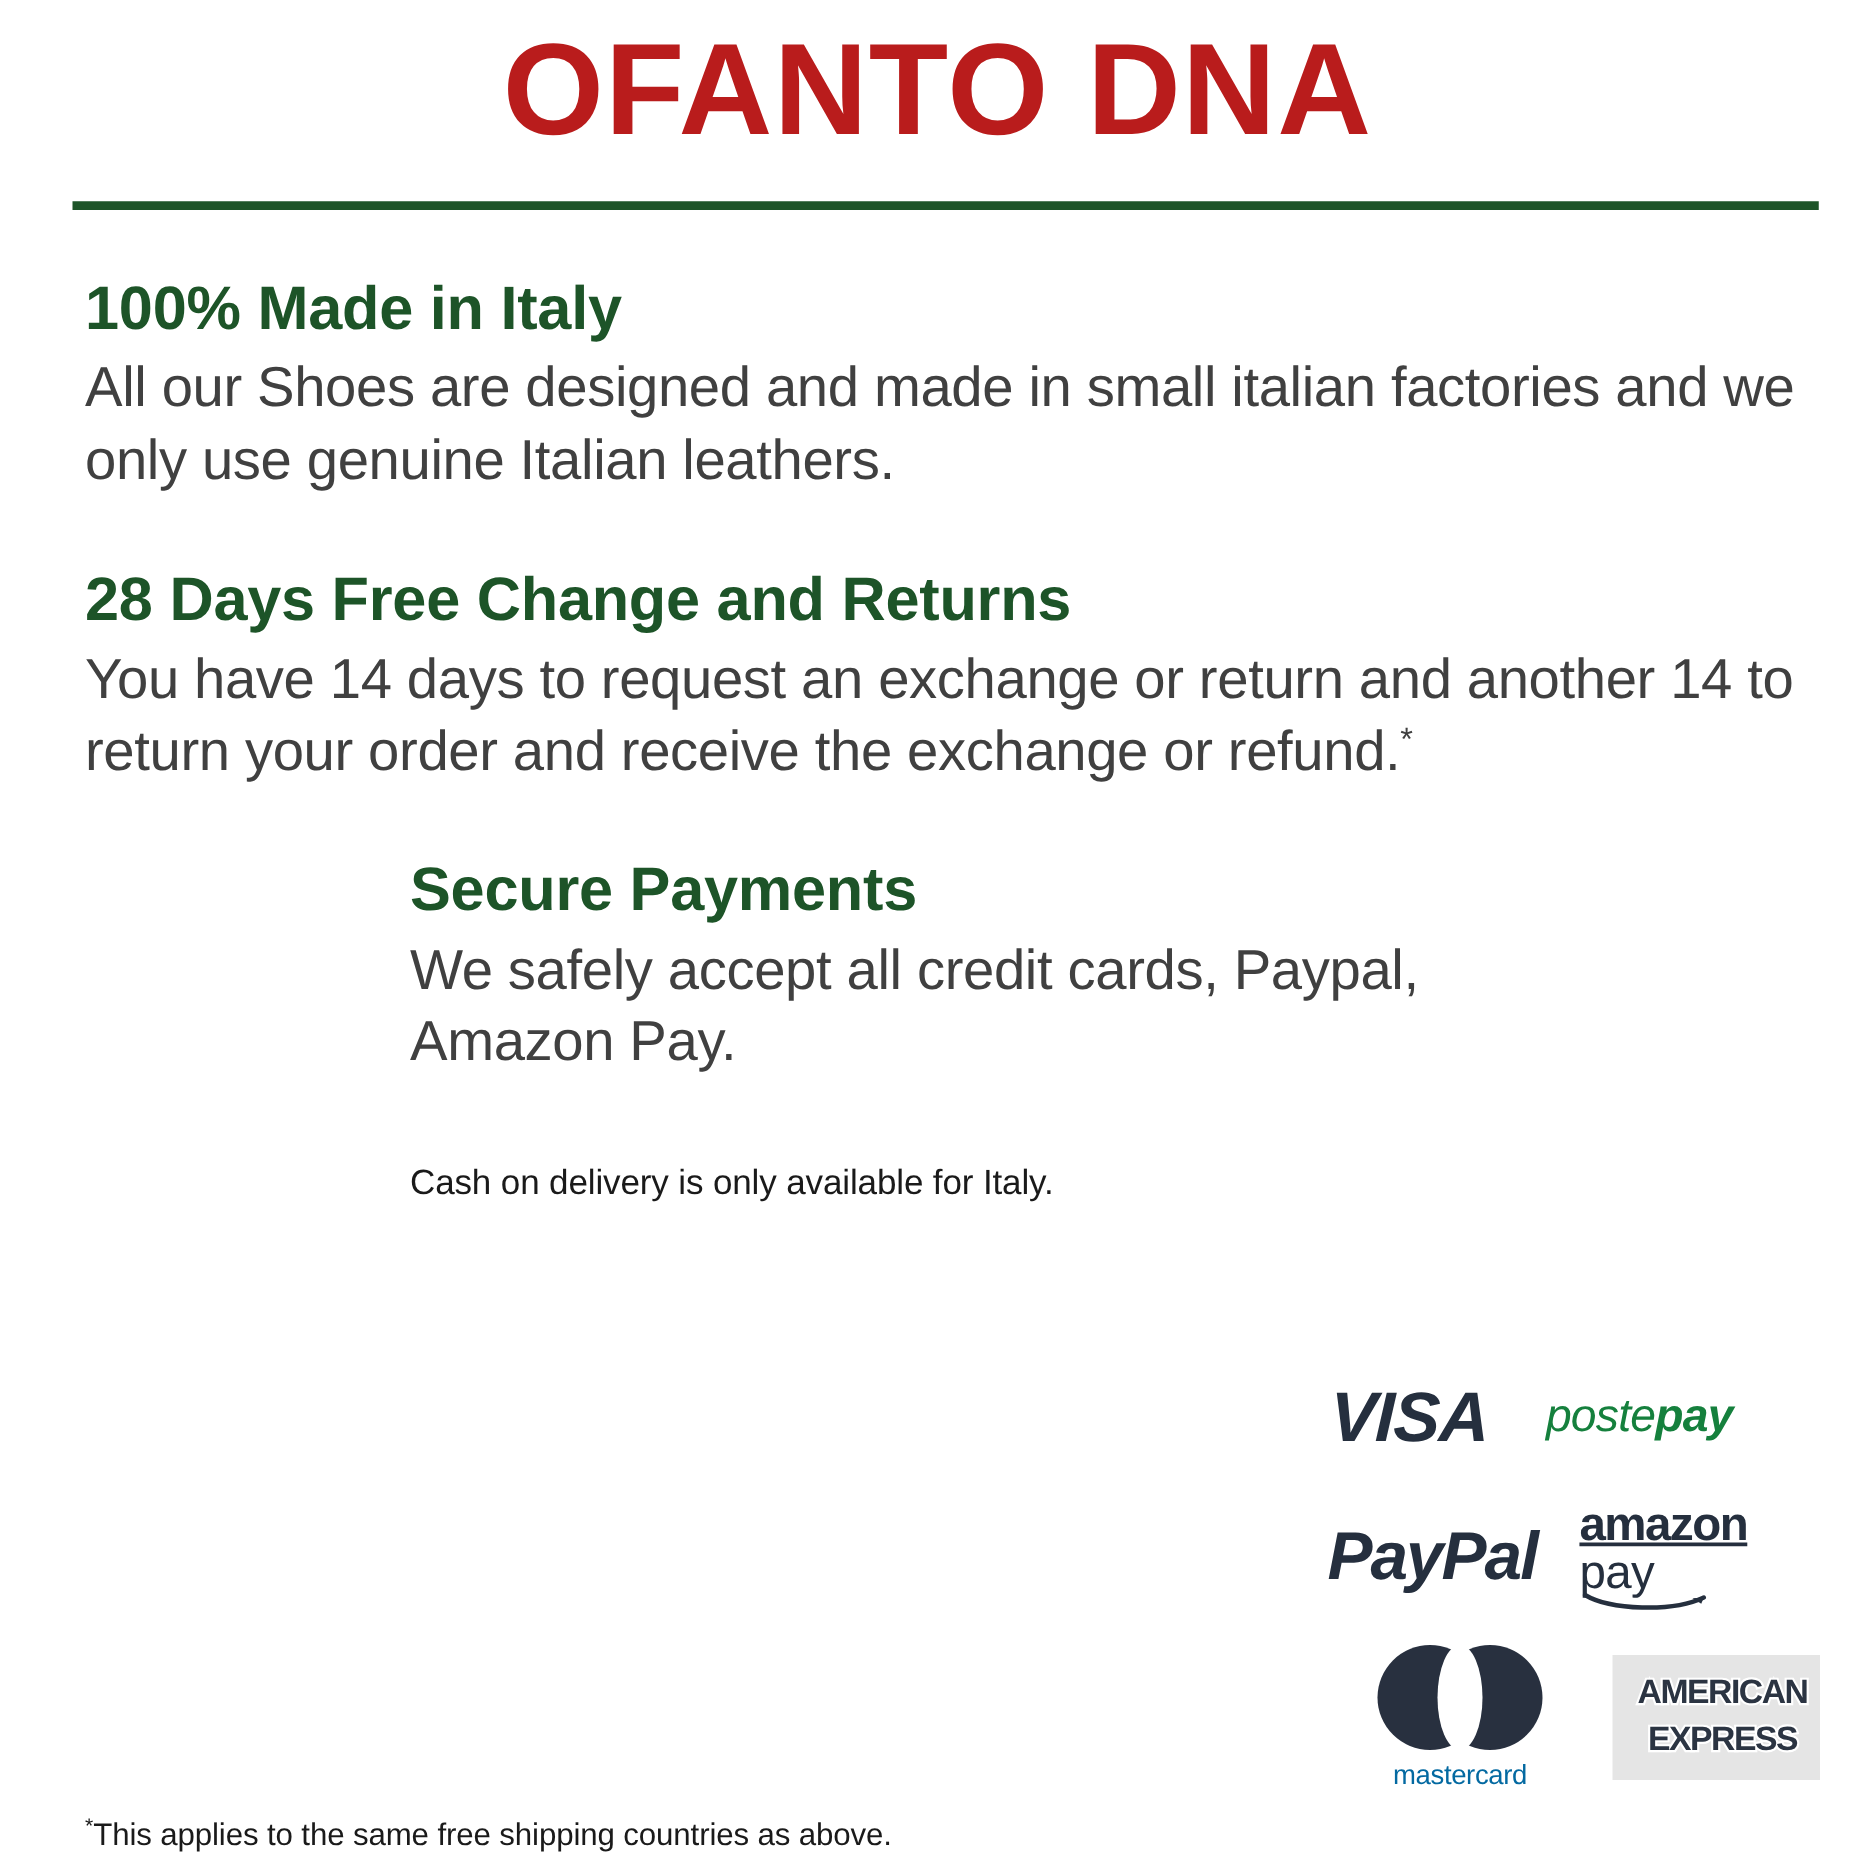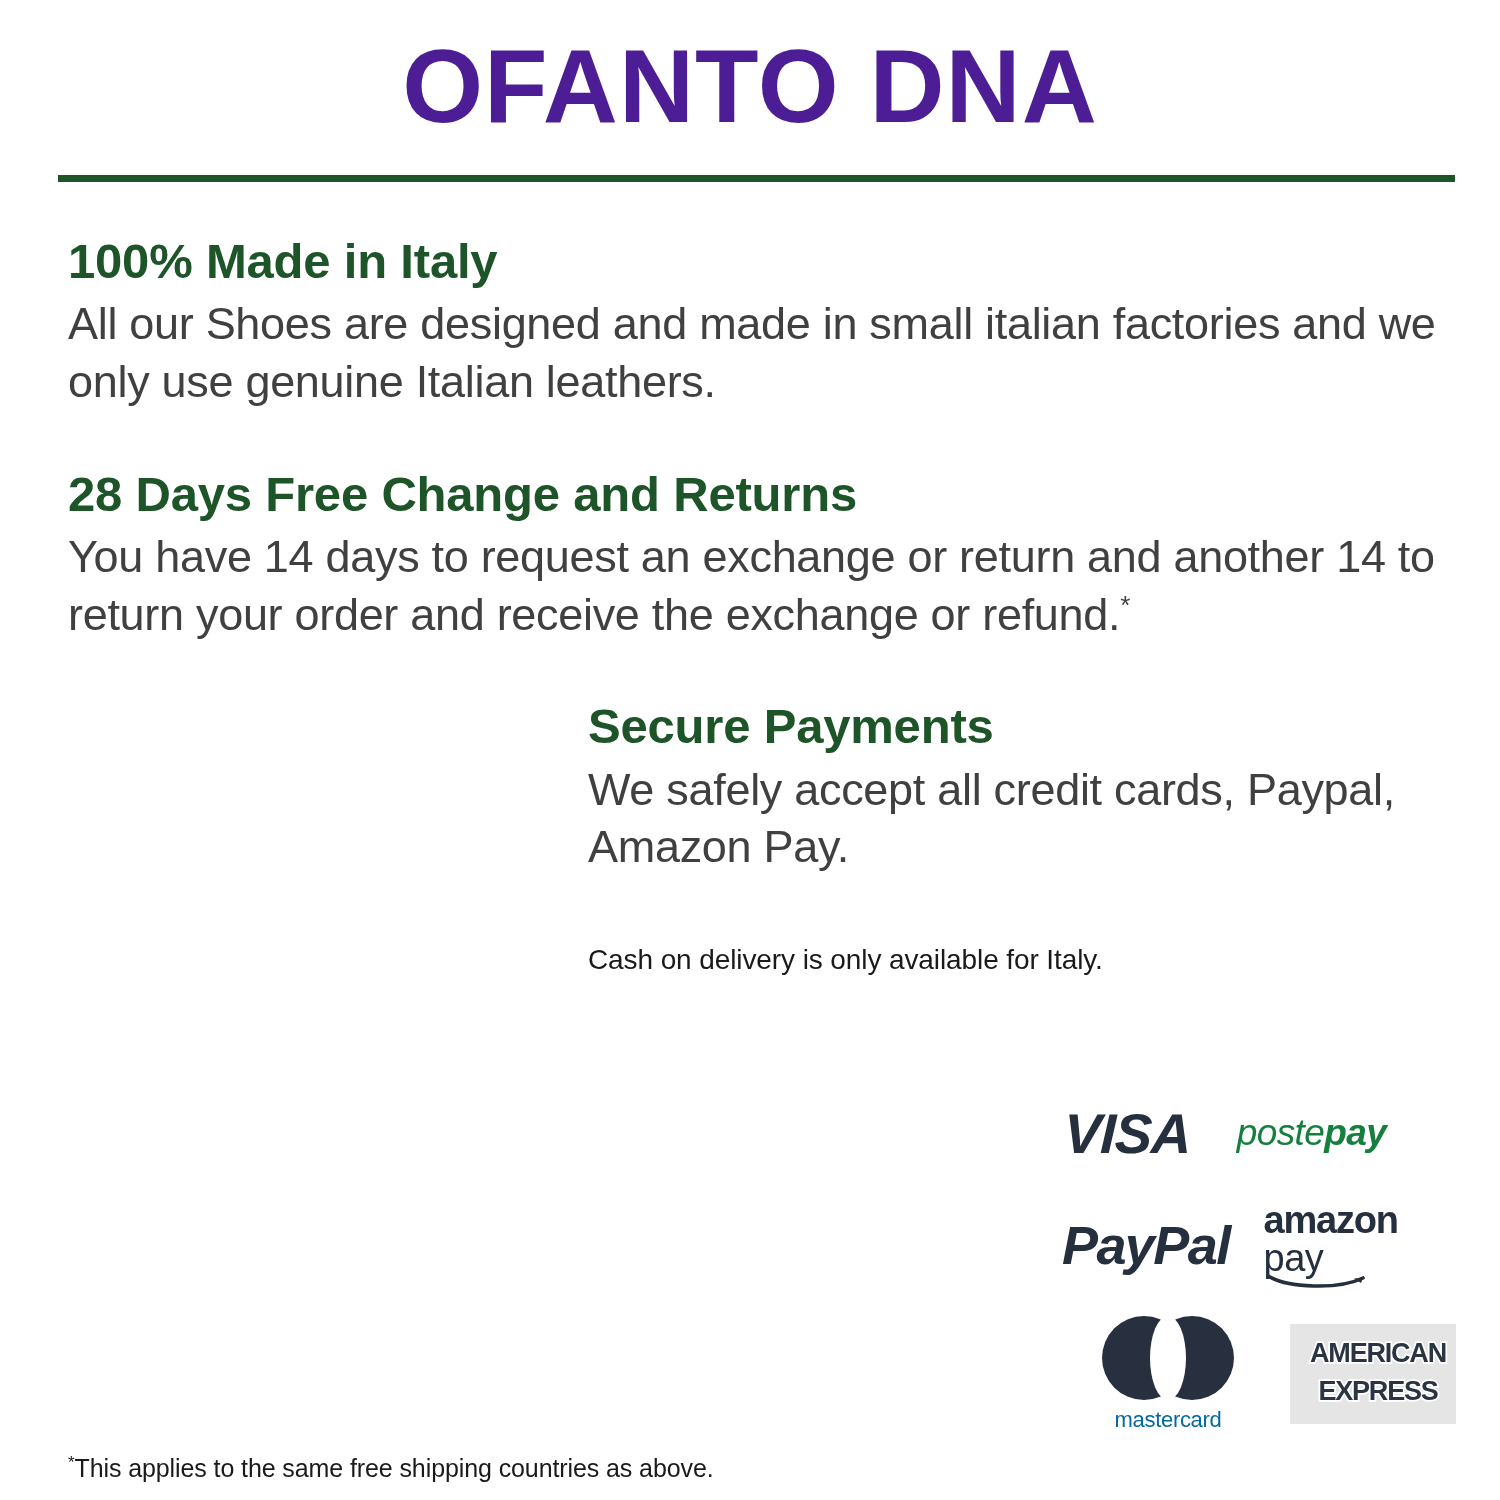--- a/index.html
+++ b/index.html
@@ -19,26 +19,26 @@
     position: relative;
     width: 1500px;
     height: 1500px;
     background: #fff;
     box-sizing: border-box;
   }
 
   
   .brand-title {
     text-align: center;
-    color: #4c1d95;
+    color: #b91c1c;
     font-weight: 700;
     font-size: 104px;
     line-height: 1.0;
     letter-spacing: 1px;
-    padding-top: 34px;
+    padding-top: 20px;
     font-family: "Liberation Sans", sans-serif;
   }
 
   .brand-rule {
     margin: 37px 45px 0 58px;
     height: 7px;
     background: #1d5428;
   }
 
   
@@ -76,21 +76,21 @@
   }
 
   #section-made { margin-top: 54px; }
   #section-shipping { margin-top: 62px; }
   #section-returns { margin-top: 58px; }
   #section-payments { margin-top: 58px; }
 
   .payments-row {
     display: flex;
     align-items: flex-start;
-    justify-content: flex-end;
+    justify-content: center;
   }
   .payments-left { width: 900px; }
 
   .note-cod {
     color: #1a1a1a;
     font-size: 28px;
     line-height: 1.3;
     margin: 66px 0 0 0;
     letter-spacing: -0.1px;
   }
@@ -152,21 +152,21 @@
   .amazonpay-logo {
     position: relative;
     color: #252f3e;
     font-family: "Liberation Sans", sans-serif;
     font-size: 38px;
     letter-spacing: -1.2px;
     line-height: 1;
     display: inline-block;
     padding-bottom: 12px;
   }
-  .amazonpay-logo .az { font-weight: 700; }
+  .amazonpay-logo .az { font-weight: 700; text-decoration: underline; }
   .amazonpay-logo .pay { font-weight: 400; letter-spacing: -0.5px; }
   .amazon-smile {
     position: absolute;
     left: 2px;
     bottom: 0px;
     width: 108px;
     height: 16px;
   }
 
   .mastercard-logo {

